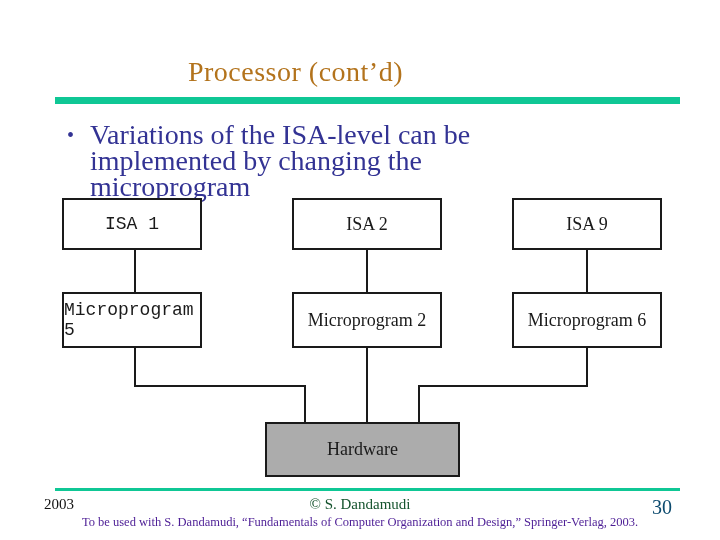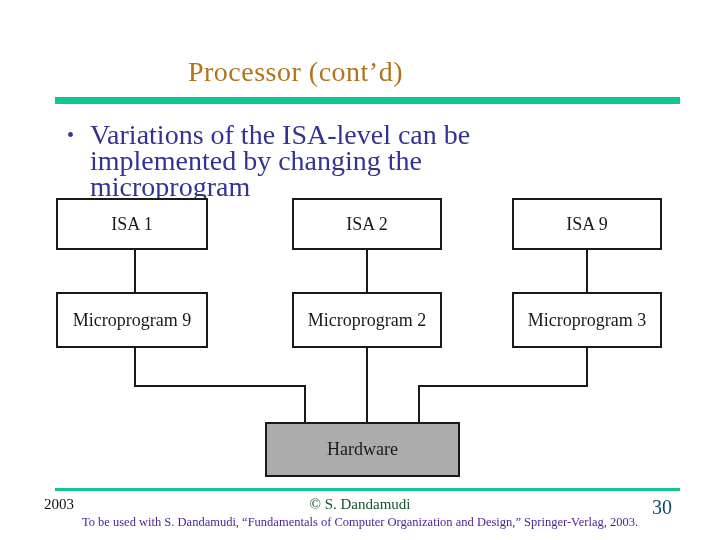--- a/index.html
+++ b/index.html
@@ -45,21 +45,21 @@
     background: #ffffff;
     border: 2px solid #1a1a1a;
     display: flex;
     align-items: center;
     justify-content: center;
     font-size: 18px;
     color: #1a1a1a;
   }
   .isa-row { top: 198px; height: 52px; }
   .mp-row  { top: 292px; height: 56px; }
-  .col1 { left: 56px;  width: 152px; }
+  .col1 { left: 62px;  width: 140px; font-family: Liberation Mono, monospace; }
   .col2 { left: 292px; width: 150px; }
   .col3 { left: 512px; width: 150px; }
   .hw-box {
     left: 265px; top: 422px;
     width: 195px; height: 55px;
     background: #ACACAC;
   }
   .line {
     position: absolute;
     background: #1a1a1a;
@@ -105,23 +105,23 @@
   <div class="bullet-text">Variations of the ISA-level can be implemented by changing the microprogram</div>
 
   <div class="dbox isa-row col1">ISA 1</div>
   <div class="dbox isa-row col2">ISA 2</div>
   <div class="dbox isa-row col3">ISA 9</div>
 
   <div class="line" style="left:134px; top:250px; width:2px; height:42px;"></div>
   <div class="line" style="left:366px; top:250px; width:2px; height:42px;"></div>
   <div class="line" style="left:586px; top:250px; width:2px; height:42px;"></div>
 
-  <div class="dbox mp-row col1">Microprogram 9</div>
+  <div class="dbox mp-row col1">Microprogram 5</div>
   <div class="dbox mp-row col2">Microprogram 2</div>
-  <div class="dbox mp-row col3">Microprogram 3</div>
+  <div class="dbox mp-row col3">Microprogram 6</div>
 
   <div class="line" style="left:134px; top:348px; width:2px; height:39px;"></div>
   <div class="line" style="left:134px; top:385px; width:172px; height:2px;"></div>
   <div class="line" style="left:304px; top:385px; width:2px; height:37px;"></div>
 
   <div class="line" style="left:366px; top:348px; width:2px; height:74px;"></div>
 
   <div class="line" style="left:586px; top:348px; width:2px; height:39px;"></div>
   <div class="line" style="left:418px; top:385px; width:170px; height:2px;"></div>
   <div class="line" style="left:418px; top:385px; width:2px; height:37px;"></div>

